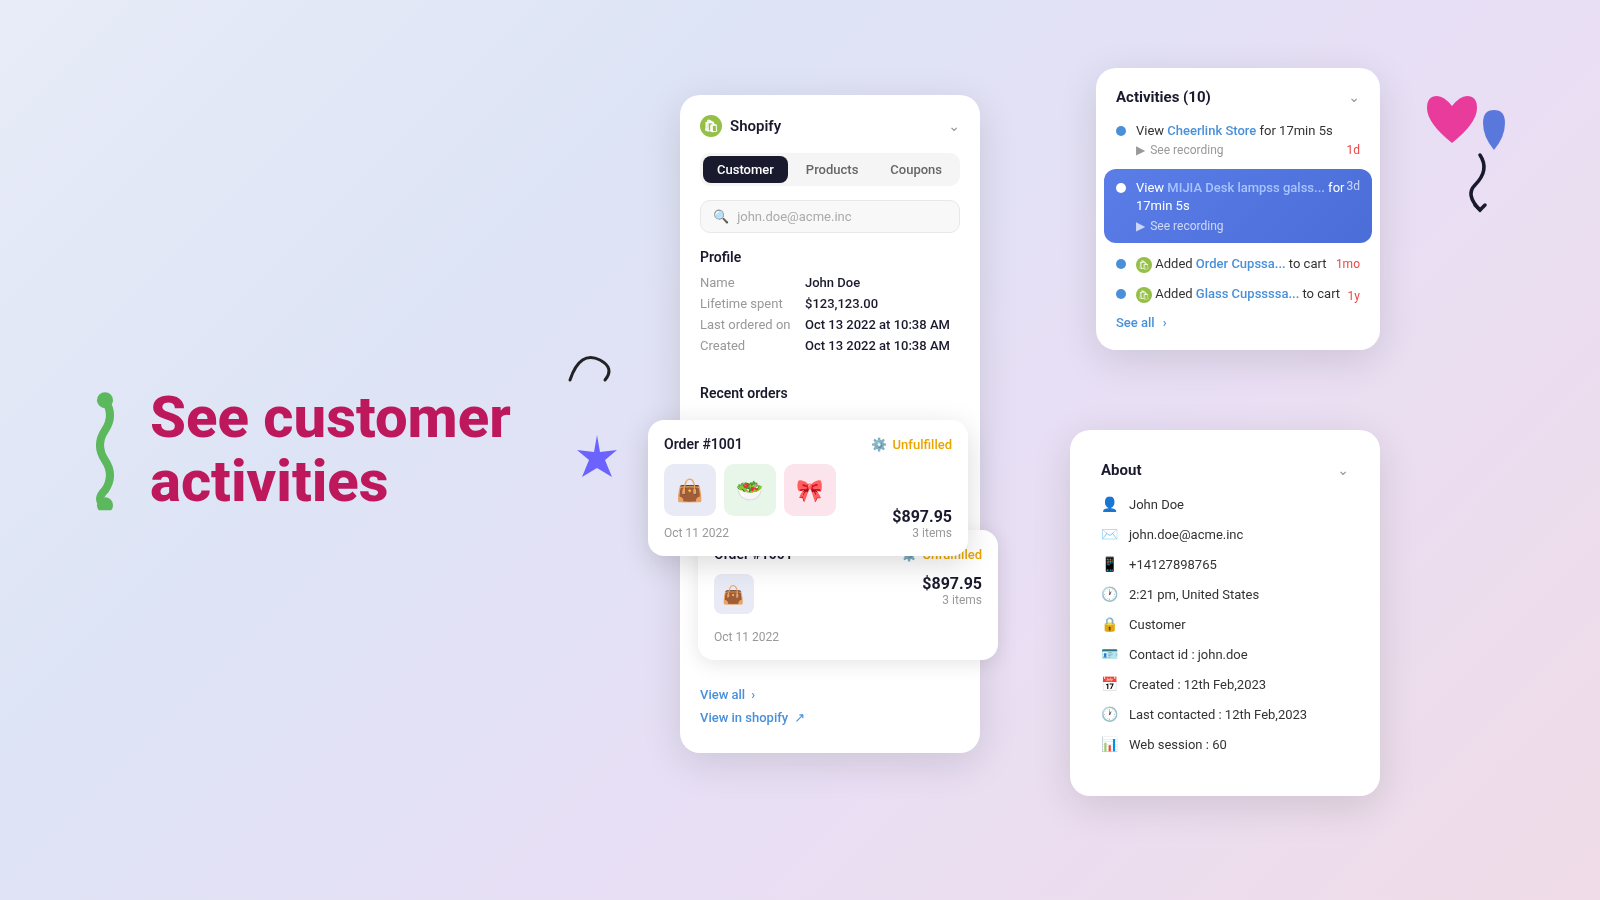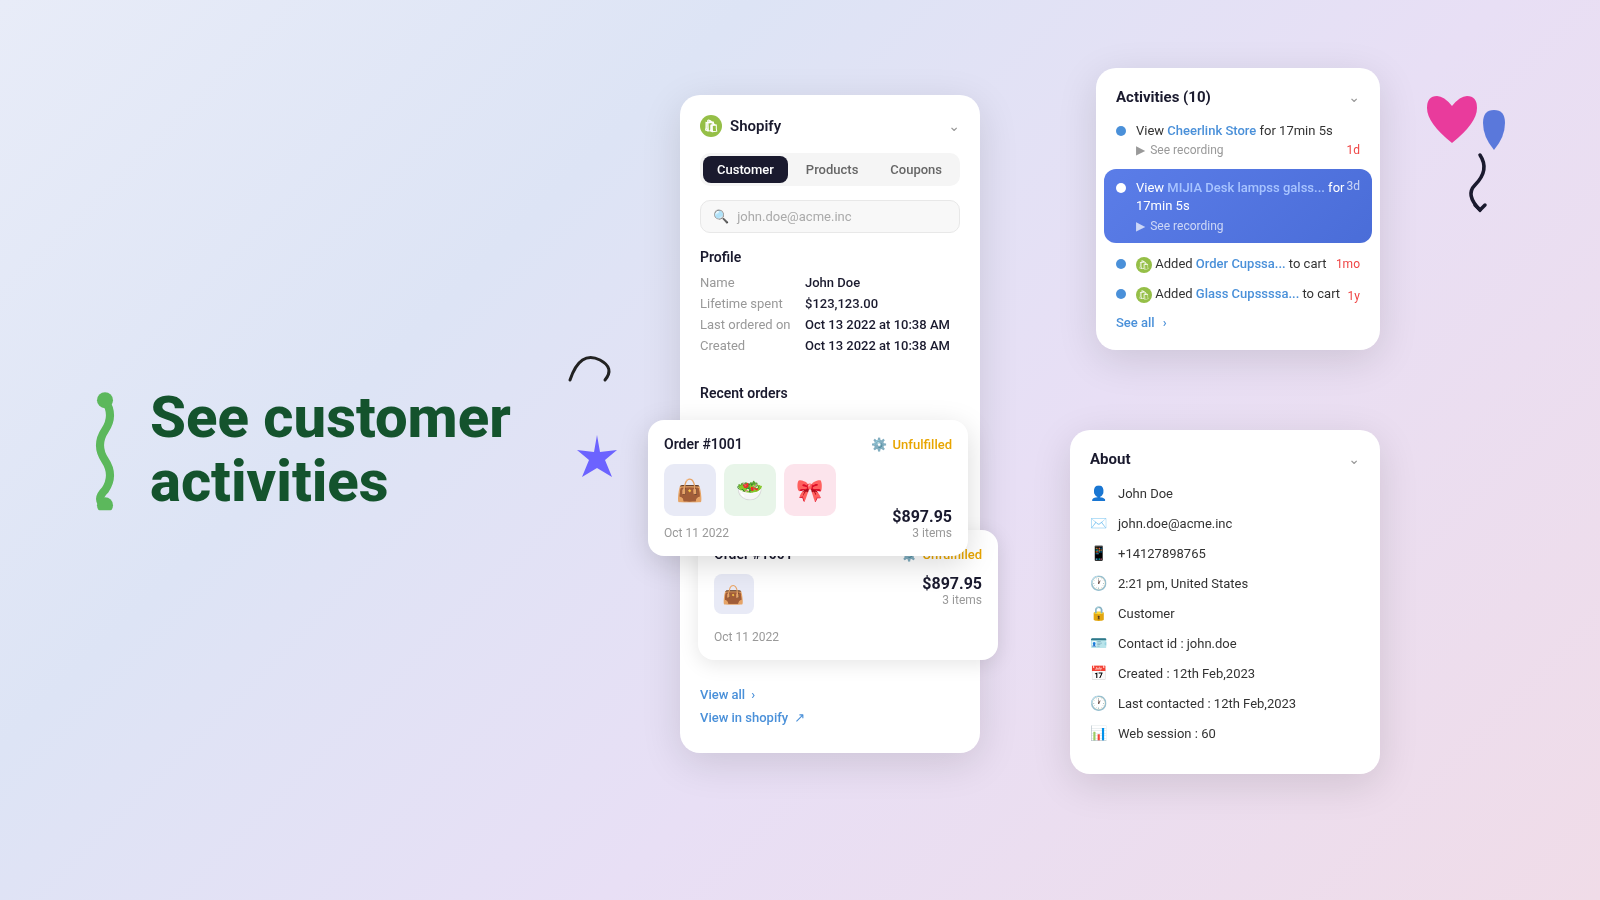--- a/index.html
+++ b/index.html
@@ -22,21 +22,21 @@
       align-items: center;
       gap: 20px;
     }
     .green-squiggle {
       width: 50px;
       height: 120px;
     }
     .hero-text {
       font-size: 58px;
       font-weight: 800;
-      color: #14532d;
+      color: #be185d;
       line-height: 1.1;
       max-width: 500px;
     }
 
     
     .deco-curl {
       position: absolute;
       left: 560px;
       top: 340px;
     }
@@ -339,21 +339,21 @@
 
     
     .about-card {
       position: absolute;
       right: 220px;
       top: 430px;
       width: 310px;
       background: white;
       border-radius: 20px;
       box-shadow: 0 10px 40px rgba(0,0,0,0.12);
-      padding: 20px;
+      padding: 31px;
       z-index: 10;
     }
     .about-item {
       display: flex;
       align-items: center;
       gap: 10px;
       margin-bottom: 12px;
       font-size: 13px;
       color: #333;
     }

